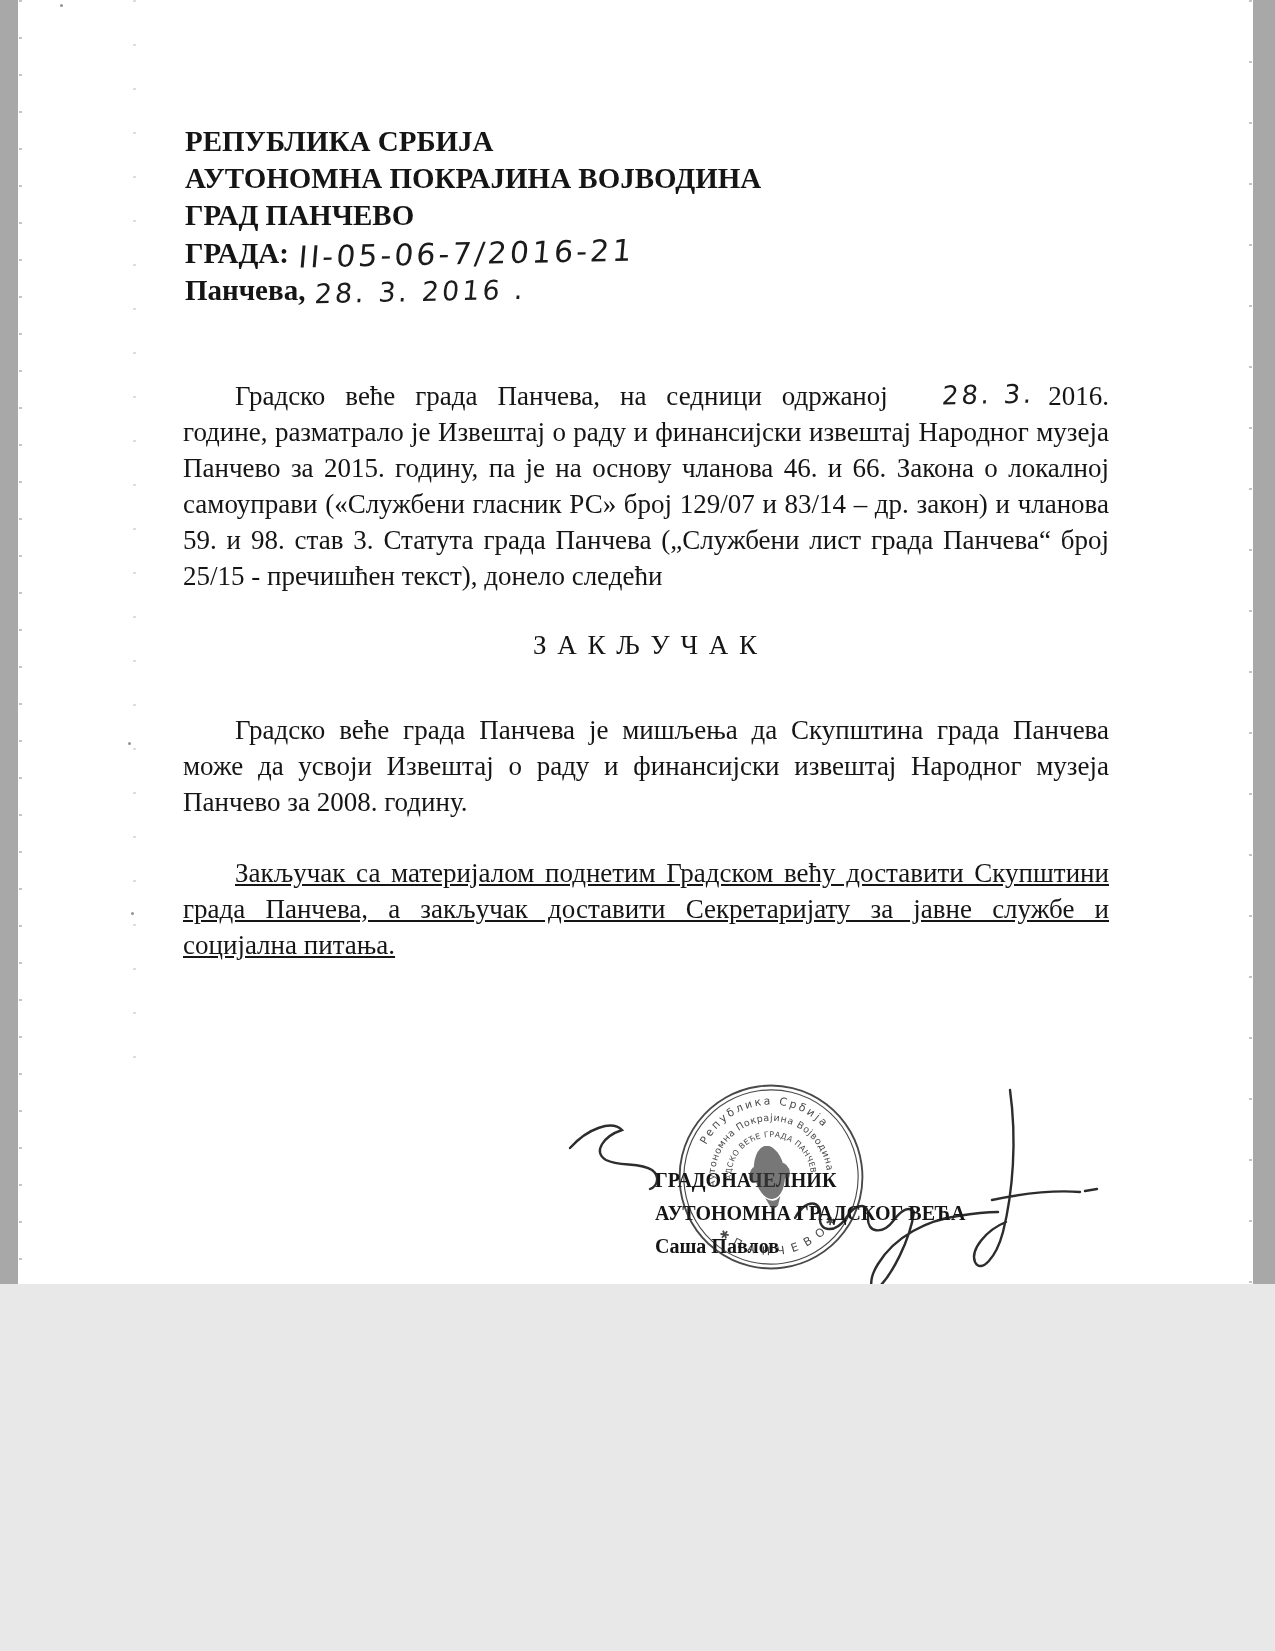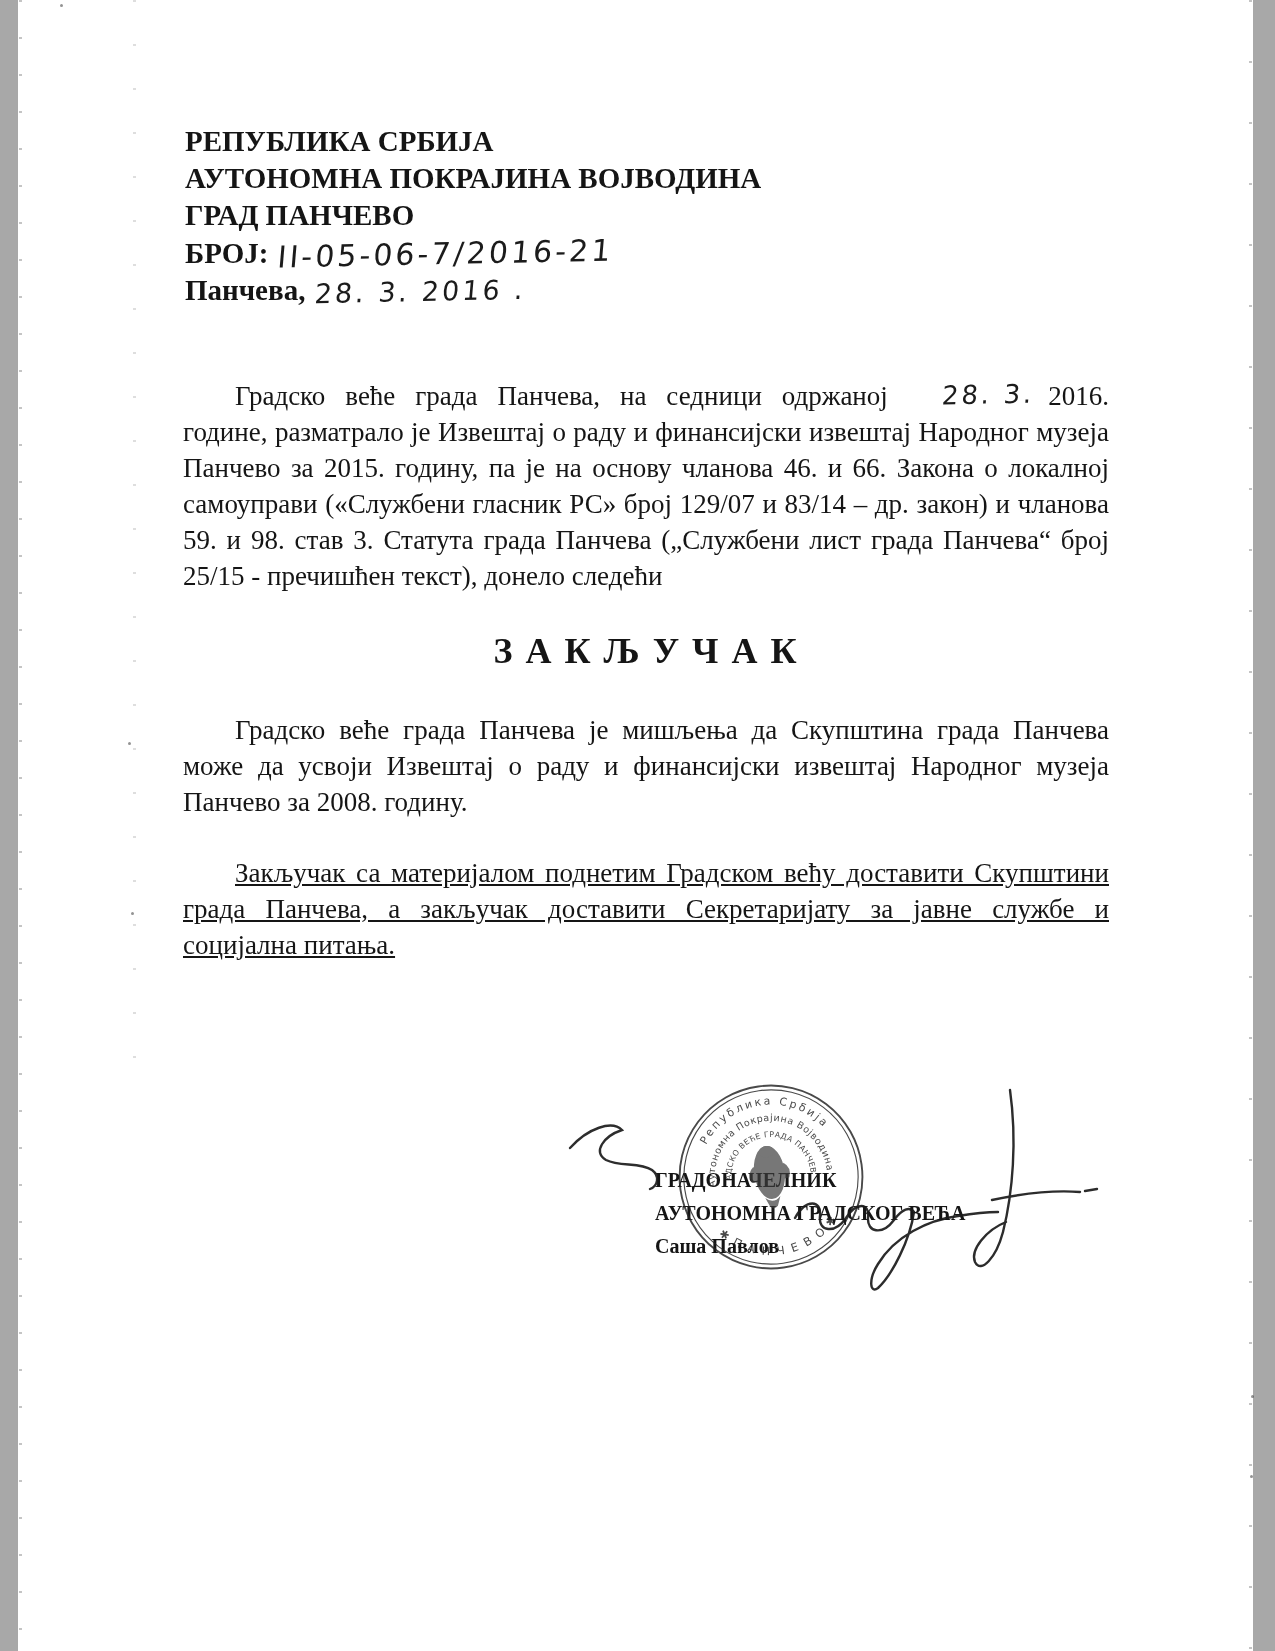--- a/index.html
+++ b/index.html
@@ -1,18 +1,18 @@
 <!DOCTYPE html>
 <html lang="sr"><head>
 <meta charset="utf-8">
 <style>
   html,body{margin:0;padding:0;background:#e8e8e8;}
   .page{
     position:relative;
-    width:1275px;height:1651px;
+    width:1275px;height:1284px;
     background:#ffffff;
     overflow:hidden;
     font-family:"Liberation Serif", serif;
     color:#151515;
   }
   
   .edge-strip{position:absolute;top:0;height:100%;background:#a8a8a8;}
   .edge-left{left:0;width:18px;}
   .edge-right{left:1253px;width:22px;}
   
@@ -43,21 +43,21 @@
     font-size:27px;line-height:36px;
     text-align:justify;text-indent:52px;
   }
   .p1{top:378px;}
   .p2{top:712px;}
   .p3{top:855px;text-decoration:underline;}
   .hand-inline{font-size:26px;margin:0 14px 0 2px;top:-1px;}
 
   .doc-heading{
     position:absolute;left:183px;top:630px;width:926px;
-    text-align:center;font-size:36px;letter-spacing:2px;font-weight:bold;
+    text-align:center;font-size:27px;letter-spacing:2px;font-weight:normal;
   }
 
   
   .sig-block{
     position:absolute;left:655px;top:1122px;width:445px;
     text-align:left;font-weight:bold;font-size:20px;line-height:33px;
     white-space:nowrap;
     margin-top:42px;
   }
   .sig-name{padding-right:75px;}
@@ -85,21 +85,21 @@
   <div class="speck" style="left:60px;top:4px"></div>
   <div class="speck" style="left:128px;top:742px"></div>
   <div class="speck" style="left:131px;top:912px"></div>
   <div class="speck" style="left:1251px;top:1395px"></div>
   <div class="speck" style="left:1250px;top:1475px"></div>
 
   <div class="letterhead">
     <div>РЕПУБЛИКА СРБИЈА</div>
     <div>АУТОНОМНА ПОКРАЈИНА ВОЈВОДИНА</div>
     <div>ГРАД ПАНЧЕВО</div>
-    <div><span>БРОЈ:</span><span class="hand" style="font-size:30px">II-05-06-7/2016-21</span></div>
+    <div><span>ГРАДА:</span><span class="hand" style="font-size:30px">II-05-06-7/2016-21</span></div>
     <div><span>Панчева,</span><span class="hand">28. 3. 2016 .</span></div>
   </div>
 
   <div class="para p1"><span>Градско веће града Панчева, на седници одржаној</span><span class="hand hand-inline">28. 3.</span><span>2016. године, разматрало је Извештај о раду и финансијски извештај Народног музеја Панчево за 2015. годину, па је на основу чланова 46. и 66. Закона о локалној самоуправи («Службени гласник РС» број 129/07 и 83/14 – др. закон) и чланова 59. и 98. став 3. Статута града Панчева („Службени лист града Панчева“ број 25/15 - пречишћен текст), донело следећи</span></div>
 
   <div class="doc-heading">З А К Љ У Ч А К</div>
 
   <div class="para p2">Градско веће града Панчева је мишљења да Скупштина града Панчева може да усвоји Извештај о раду и финансијски извештај Народног музеја Панчево за 2008. годину.</div>
 
   <div class="para p3">Закључак са материјалом поднетим Градском већу доставити Скупштини града Панчева, а закључак доставити Секретаријату за јавне службе и социјална питања.</div>

